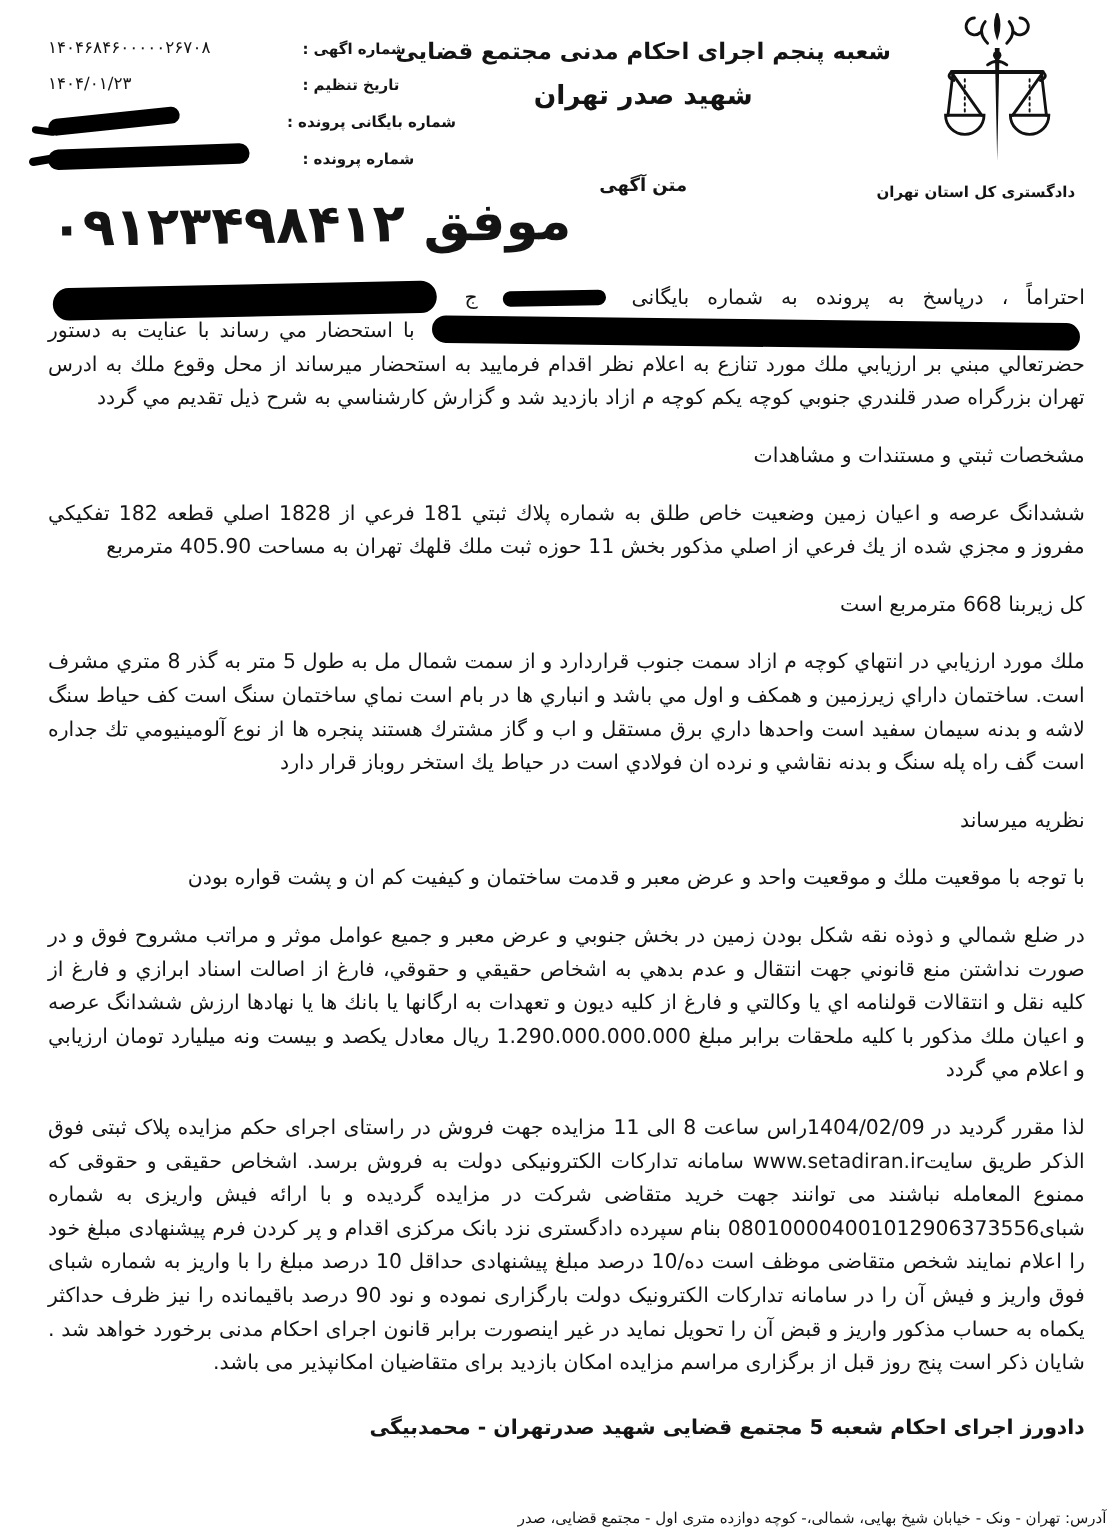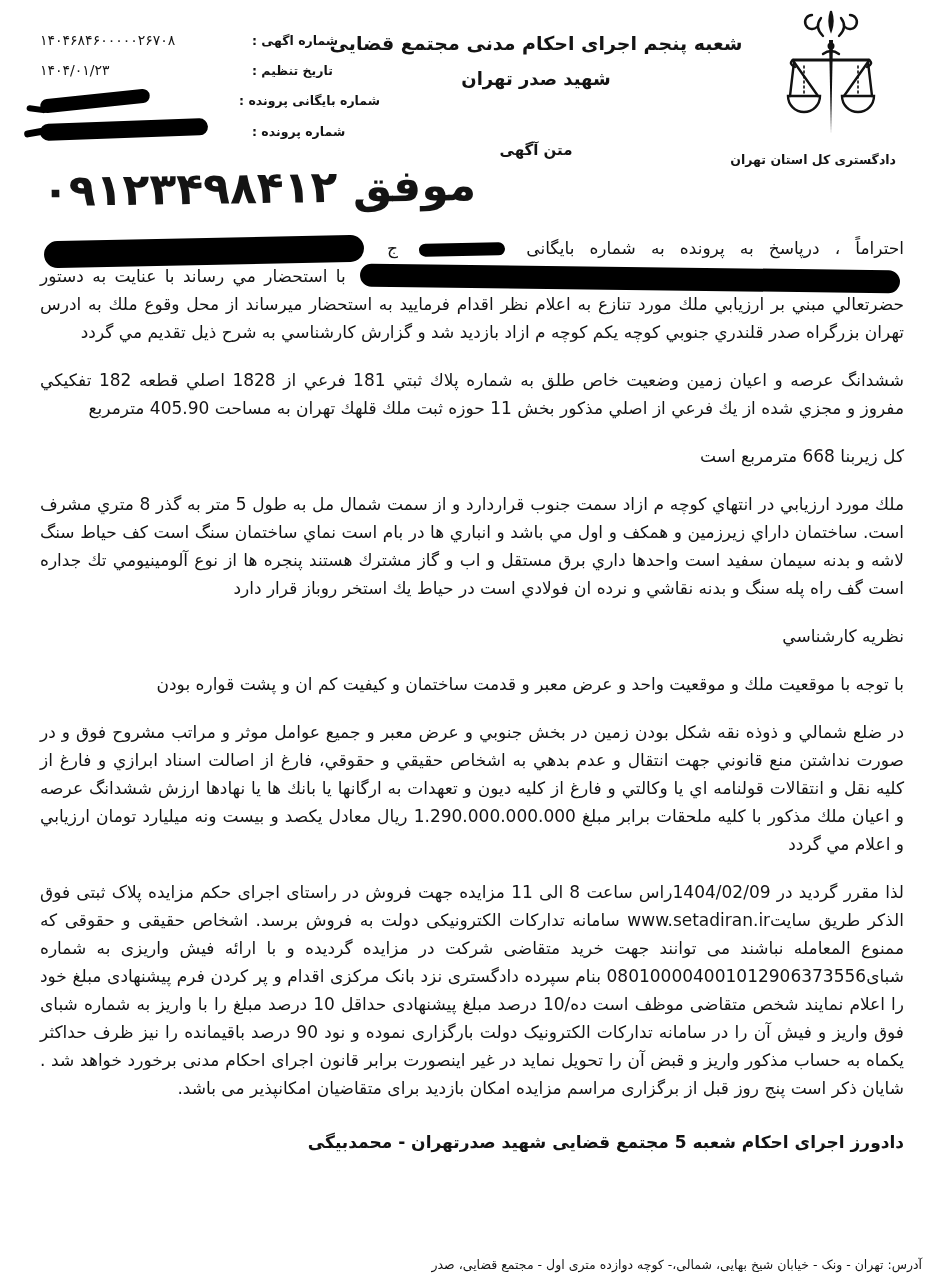--- a/index.html
+++ b/index.html
@@ -13,21 +13,21 @@
     direction:rtl;
     overflow:hidden;
   }
   
   .emblem-wrap{position:absolute;top:8px;right:30px;width:130px;text-align:right;}
   .emblem-wrap svg{display:block;margin:0 auto;}
   .justice-caption{font-size:12.5px;font-weight:bold;margin-top:8px;white-space:nowrap;}
   
   .title-block{position:absolute;top:28px;right:165px;width:450px;text-align:center;}
   .title-l1{font-size:19px;font-weight:bold;line-height:1.6;}
-  .title-l2{font-size:18px;font-weight:bold;margin-top:10px;}
+  .title-l2{font-size:22px;font-weight:bold;margin-top:10px;}
   .doc-type{font-size:15px;font-weight:bold;margin-top:52px;}
   
   .meta-block{position:absolute;top:30px;left:40px;width:340px;}
   .meta-row{display:flex;align-items:center;margin-bottom:10px;min-height:20px;}
   .m-label{width:128px;font-size:12.5px;font-weight:bold;text-align:left;white-space:nowrap;}
   .m-value{flex:1;font-size:14px;font-weight:normal;text-align:left;letter-spacing:.5px;white-space:nowrap;}
   .scribble{display:inline-block;background:#000;}
   .scr-1{width:168px;height:17px;border-radius:9px;transform:rotate(-2deg);position:relative;}
   .scr-1::before{content:"";position:absolute;left:-16px;top:5px;width:22px;height:7px;background:#000;border-radius:4px;transform:rotate(-8deg);}
   .scr-2{width:110px;height:14px;border-radius:8px;transform:rotate(-6deg);position:relative;margin-top:4px;}
@@ -118,28 +118,29 @@
 
     <p>
       <span>احتراماً ، درپاسخ به پرونده به شماره بایگانی</span>
       <span class="inline-redaction red-num"></span>
       <span>ج</span>
       <span class="inline-redaction red-a"></span>
       <span class="inline-redaction red-b"></span>
       <span>با استحضار مي رساند با عنایت به دستور حضرتعالي مبني بر ارزیابي ملك مورد تنازع به اعلام نظر اقدام فرمایید به استحضار میرساند از محل وقوع ملك به ادرس تهران بزرگراه صدر قلندري جنوبي کوچه یکم کوچه م ازاد بازدید شد و گزارش کارشناسي به شرح ذیل تقدیم مي گردد</span>
     </p>
 
+    <p class="sec-title">مشخصات ثبتي و مستندات و مشاهدات</p>
 
     <p>ششدانگ عرصه و اعیان زمین وضعیت خاص طلق به شماره پلاك ثبتي 181 فرعي از 1828 اصلي قطعه 182 تفکیکي مفروز و مجزي شده از یك فرعي از اصلي مذکور بخش 11 حوزه ثبت ملك قلهك تهران به مساحت 405.90 مترمربع</p>
 
     <p>کل زیربنا 668 مترمربع است</p>
 
     <p>ملك مورد ارزیابي در انتهاي کوچه م ازاد سمت جنوب قراردارد و از سمت شمال مل به طول 5 متر به گذر 8 متري مشرف است. ساختمان داراي زیرزمین و همکف و اول مي باشد و انباري ها در بام است نماي ساختمان سنگ است کف حیاط سنگ لاشه و بدنه سیمان سفید است واحدها داري برق مستقل و اب و گاز مشترك هستند پنجره ها از نوع آلومینیومي تك جداره است گف راه پله سنگ و بدنه نقاشي و نرده ان فولادي است در حیاط یك استخر روباز قرار دارد</p>
 
-    <p class="sec-title">نظریه کارشناسي</p>
+    <p class="sec-title">نظریه میرساند</p>
 
     <p>با توجه با موقعیت ملك و موقعیت واحد و عرض معبر و قدمت ساختمان و کیفیت کم ان و پشت قواره بودن</p>
 
     <p>در ضلع شمالي و ذوذه نقه شکل بودن زمین در بخش جنوبي و عرض معبر و جمیع عوامل موثر و مراتب مشروح فوق و در صورت نداشتن منع قانوني جهت انتقال و عدم بدهي به اشخاص حقیقي و حقوقي، فارغ از اصالت اسناد ابرازي و فارغ از کلیه نقل و انتقالات قولنامه اي یا وکالتي و فارغ از کلیه دیون و تعهدات به ارگانها یا بانك ها یا نهادها ارزش ششدانگ عرصه و اعیان ملك مذکور با کلیه ملحقات برابر مبلغ 1.290.000.000.000 ریال معادل یکصد و بیست ونه میلیارد تومان ارزیابي و اعلام مي گردد</p>
 
     <p>لذا مقرر گردید در 1404/02/09راس ساعت 8 الی 11 مزایده جهت فروش در راستای اجرای حکم مزایده پلاک ثبتی فوق الذکر طریق سایتwww.setadiran.ir سامانه تدارکات الکترونیکی دولت به فروش برسد. اشخاص حقیقی و حقوقی که ممنوع المعامله نباشند می توانند جهت خرید متقاضی شرکت در مزایده گردیده و با ارائه فیش واریزی به شماره شبای080100004001012906373556 بنام سپرده دادگستری نزد بانک مرکزی اقدام و پر کردن فرم پیشنهادی مبلغ خود را اعلام نمایند شخص متقاضی موظف است ده/10 درصد مبلغ پیشنهادی حداقل 10 درصد مبلغ را با واریز به شماره شبای فوق واریز و فیش آن را در سامانه تدارکات الکترونیک دولت بارگزاری نموده و نود 90 درصد باقیمانده را نیز ظرف حداکثر یکماه به حساب مذکور واریز و قبض آن را تحویل نماید در غیر اینصورت برابر قانون اجرای احکام مدنی برخورد خواهد شد . شایان ذکر است پنج روز قبل از برگزاری مراسم مزایده امکان بازدید برای متقاضیان امکانپذیر می باشد.</p>
 
     <div class="signature">دادورز اجرای احکام شعبه 5 مجتمع قضایی شهید صدرتهران - محمدبیگی</div>
   </div>
 

